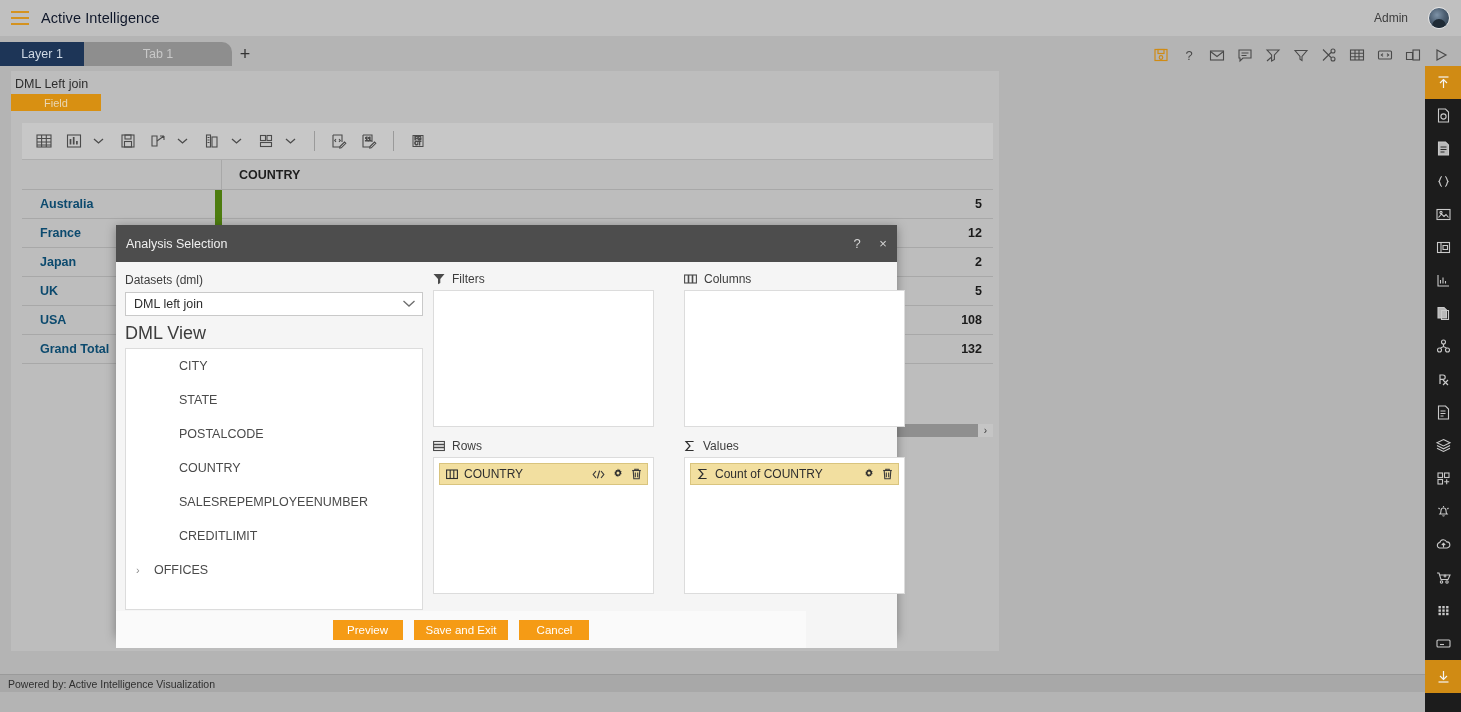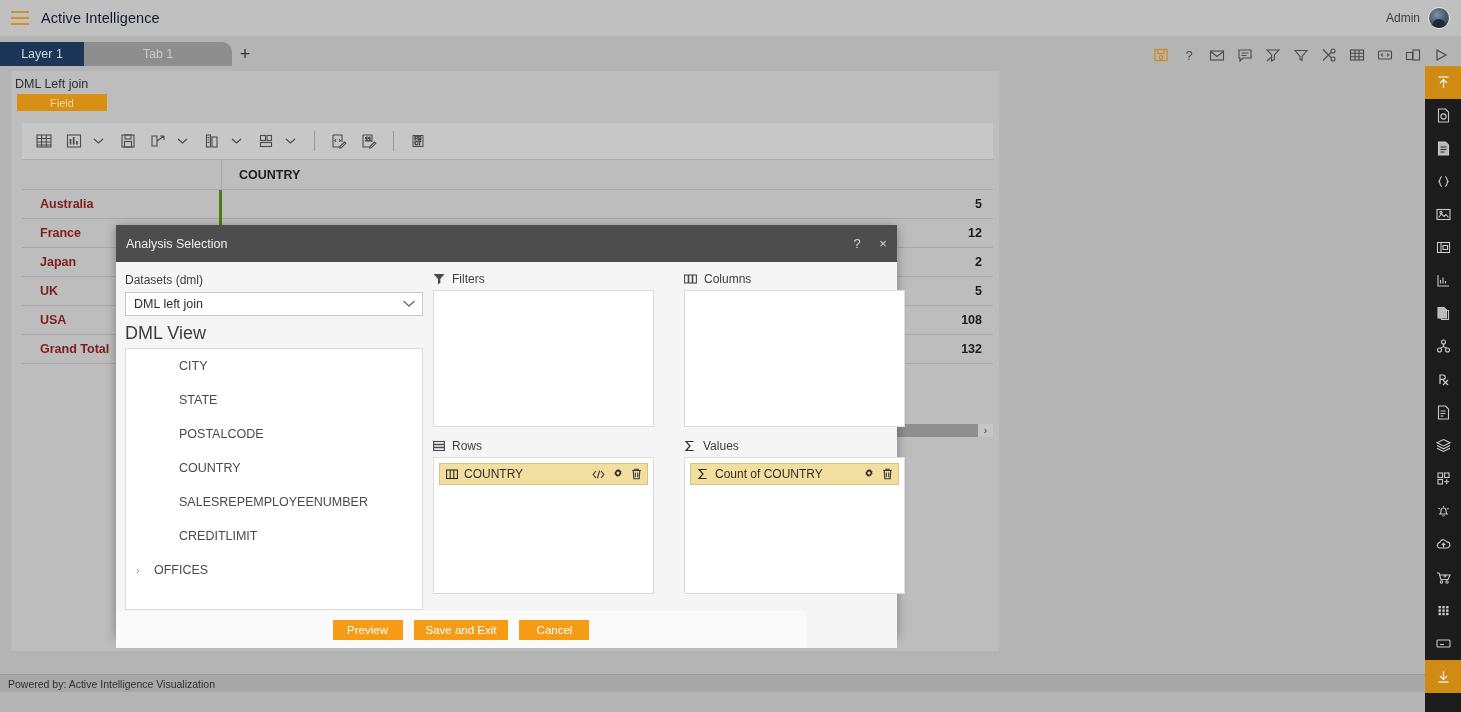--- a/index.html
+++ b/index.html
@@ -28,21 +28,21 @@
     margin-left: 11px; margin-right: 12px;
     display: flex; flex-direction: column; justify-content: space-between;
     cursor: pointer;
   }
   .hamburger i { display: block; height: 2px; background: #d4921f; width: 100%; }
   .app-title {
     font-size: 14.5px; color: #0f172a; letter-spacing: .1px;
   }
   .topbar-right {
     margin-left: auto; display: flex; align-items: center;
-    margin-right: 11px; gap: 8px;
+    margin-right: 11px; gap: 20px;
   }
   .admin-label { font-size: 12px; color: #3d3d3d; }
   .avatar {
     width: 22px; height: 22px; border-radius: 50%;
     background: radial-gradient(circle at 40% 35%, #7e93a8 0%, #4d5f72 45%, #2b3a49 100%);
     border: 1.5px solid #e8e8e8;
     position: relative; overflow: hidden;
   }
   .avatar::after {
     content: ""; position: absolute; left: 50%; top: 55%;
@@ -93,21 +93,21 @@
   .widget {
     position: absolute; left: 11px; top: 5px;
     width: 988px; height: 580px;
     background: #bdbdbd;
   }
   .widget-title {
     font-size: 12.5px; color: #2d2d2d;
     padding: 6px 0 3px 4px;
   }
   .field-btn {
-    margin-left: 6px;
+    margin-left: 0;
     width: 90px; height: 17px;
     background: #d89012; color: #e9d7b4;
     font-size: 11px;
     display: flex; align-items: center; justify-content: center;
     cursor: pointer;
   }
   .widget-toolbar {
     position: absolute; left: 11px; top: 52px;
     width: 971px; height: 37px;
     background: #c7c7c7;
@@ -142,22 +142,22 @@
   .ph-col {
     flex: 1; height: 30px; display: flex; align-items: center;
     padding-left: 17px; font-size: 12.5px; font-weight: bold; color: #1e1e1e;
   }
   .pivot-row {
     height: 29px; display: flex; align-items: center;
     border-bottom: 1px solid #a8a8a8;
   }
   .pr-label {
     width: 200px; height: 29px; display: flex; align-items: center;
-    padding-left: 18px; font-size: 12.5px; font-weight: bold; color: #7f1d1d;
-    border-right: 3px solid #4d7c0f;
+    padding-left: 18px; font-size: 12.5px; font-weight: bold; color: #0c4a6e;
+    border-right: 7px solid #4d7c0f;
   }
   .pr-val {
     flex: 1; height: 29px; display: flex; align-items: center; justify-content: flex-end;
     padding-right: 11px; font-size: 12.5px; font-weight: bold; color: #1a1a1a;
   }
   .pivot-scroll {
     position: absolute; left: 200px; top: 263px;
     width: 771px; height: 15px;
     display: flex; align-items: center;
   }

